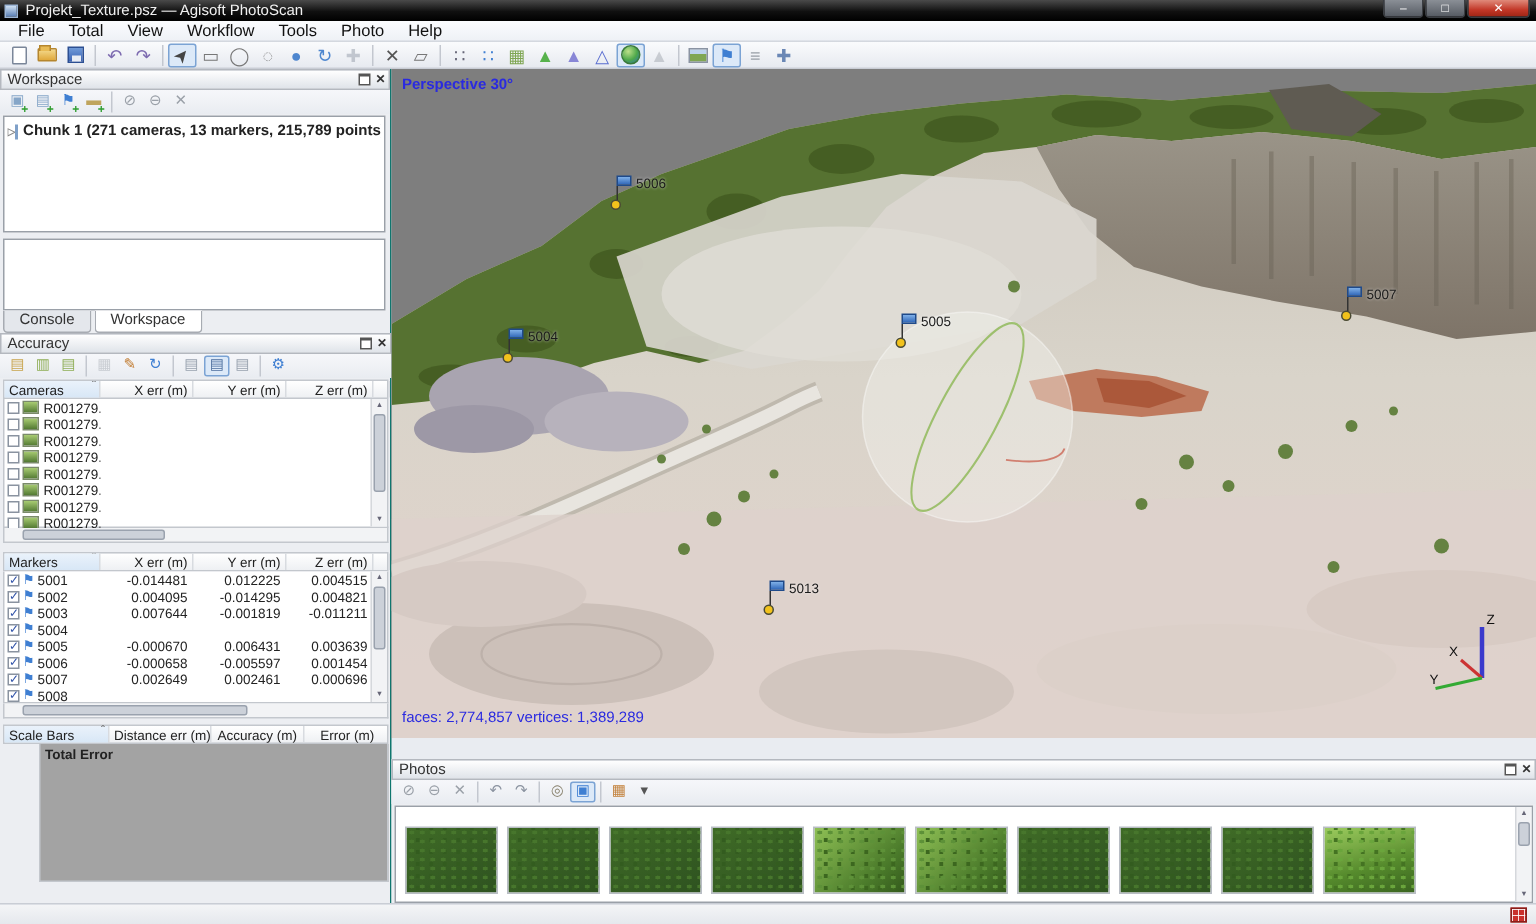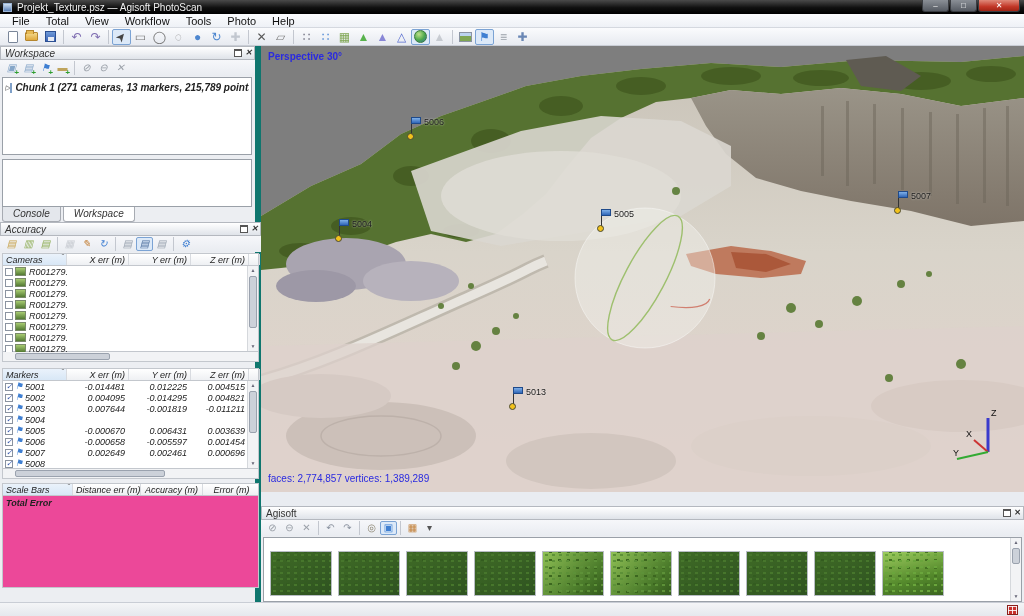--- a/index.html
+++ b/index.html
@@ -35,21 +35,21 @@
   .ic-page { width:10px; height:12px; background:#fff; border:1px solid #7a8699; border-radius:1px; }
   .ic-folder { width:13px; height:9px; background:linear-gradient(#f4d98c,#e0a93c); border:1px solid #b5862e; border-radius:1px; position:relative; }
   .ic-folder::before { content:""; position:absolute; left:0; top:-3px; width:6px; height:3px; background:#e8bb55; border:1px solid #b5862e; border-bottom:none; }
   .ic-floppy { width:11px; height:11px; background:linear-gradient(#6f9ad8,#3a62b4); border:1px solid #2c4f92; position:relative; }
   .ic-floppy::after { content:""; position:absolute; left:2px; bottom:0; width:6px; height:4px; background:#e8ecf4; }
   .ic-globe { width:13px; height:13px; border-radius:50%; background:radial-gradient(circle at 35% 30%, #bde08a, #4da84a 55%, #2d6fb4); border:1px solid #3a7a3a; }
   .ic-photo { width:13px; height:10px; border:1px solid #8a93a2; background:linear-gradient(#bcd3ee 40%, #7fa653 40%); }
   .rot { display:inline-block; transform:rotate(-50deg); font-size:10px; }
 
   
-  .leftcol { position:absolute; left:0; top:46px; width:261px; height:556px; background:#eceef2; border-right:6px solid #0f766e;font-style:italic; }
+  .leftcol { position:absolute; left:0; top:46px; width:261px; height:556px; background:#eceef2; border-right:1px solid #0f766e; }
   .panel-header { position:relative; height:14px; background:linear-gradient(#ffffff,#dfe3e9); border:1px solid #b4b8bf;
     font-size:10px; color:#333; padding:1px 0 0 4px; }
   .ph-btns { position:absolute; right:2px; top:2px; display:flex; gap:3px; }
   .ph-float { width:8px; height:8px; border:1px solid #555; border-top:2px solid #555; background:#fff; }
   .ph-close { font-size:8px; line-height:8px; color:#333; font-weight:bold; }
   .mini-toolbar { height:16px; display:flex; align-items:center; padding-left:3px; background:linear-gradient(#f6f7fa,#e9ecf1); }
   .mini-toolbar .tb-btn { width:17px; height:14px; }
   .mini-toolbar .tb-btn .glyph { font-size:10px; line-height:10px; }
 
   .ws-tree { position:absolute; left:2px; right:3px; top:31px; height:78px; background:#fff; border:1px solid #9aa0a8; padding:3px 2px; }
@@ -83,21 +83,21 @@
   .trow .vc { text-align:right; padding-right:4px; white-space:nowrap; }
   .cbx { width:8px; height:8px; border:1px solid #8a93a0; background:#fff; margin-right:2px; flex:none; position:relative; }
   .cbx.checked::after { content:"✓"; position:absolute; left:0px; top:-2px; font-size:8px; color:#3355aa; }
   .cam-ic { width:11px; height:9px; border:1px solid #7a8a6a; background:linear-gradient(#a8cc72,#537a33); margin-right:3px; flex:none; }
   .flag-ic { font-size:9px; color:#3f7fd2; margin-right:2px; flex:none; line-height:9px; }
 
   .sb-head { display:grid; grid-template-columns:70px 68px 62px 57px; height:13px; background:linear-gradient(#ffffff,#eef0f3);
     border:1px solid #c3c7cd; font-size:9px; }
   .sb-head .hc { border-right:1px solid #d8dbe0; padding:1px 3px 0 3px; text-align:center; white-space:nowrap; position:relative; }
   .sb-head .hc.first { text-align:left; background:linear-gradient(#eaf2fb,#d8e7f6); }
-  .sb-body { background:#ec4899; border:1px solid #c3c7cd; border-top:none; }
+  .sb-body { background:#a3a3a3; border:1px solid #c3c7cd; border-top:none;margin-left:24px; }
   .total-row { font-size:9px; font-weight:bold; padding:2px 0 0 3px; height:13px; }
 
   
   .rightcol { position:absolute; left:261px; top:46px; width:763px; height:556px; }
   .tabstrip { height:14px; background:#e4e7ec; border-bottom:1px solid #a7abb2; display:flex; }
   .vtab { padding:1px 12px 0 12px; font-size:10px; background:#fff; border:1px solid #a7abb2; border-bottom:none; margin-left:4px;
     border-radius:2px 2px 0 0; }
   .viewport { position:relative; width:763px; height:446px; background:#7e7e7e; overflow:hidden; }
   .proj-label { position:absolute; left:7px; top:5px; font-size:10px; font-weight:bold; }
   .stats-label { position:absolute; left:7px; bottom:8px; font-size:10px; }
@@ -690,21 +690,21 @@
           <line x1="35" y1="54" x2="4" y2="61" stroke="#33aa33" stroke-width="2"></line>
           <text x="38" y="18" font-size="9" fill="#111">Z</text>
           <text x="13" y="39" font-size="9" fill="#111">X</text>
           <text x="0" y="58" font-size="9" fill="#111">Y</text>
         </svg>
       </div>
     </div>
 
     <div class="photos">
       <div class="panel-header">
-        <span>Agisoft</span>
+        <span>Photos</span>
         <div class="ph-btns">
           <div class="ph-float"></div>
           <div class="ph-close">✕</div>
         </div>
       </div>
       <div class="mini-toolbar" id="photos-toolbar">
           <div class="tb-btn">
             <span class="glyph" style="color: rgb(154, 160, 168);">⊘</span>
           </div>
           <div class="tb-btn">

